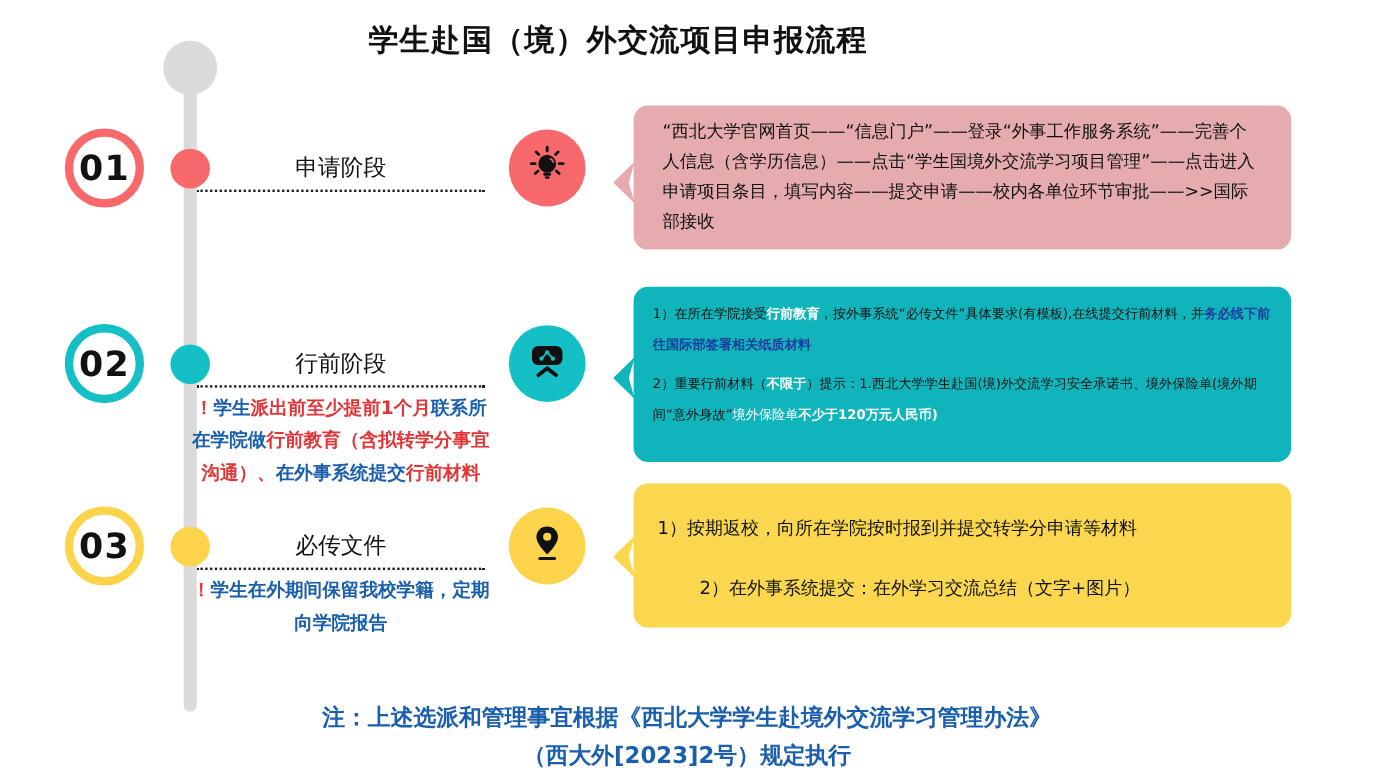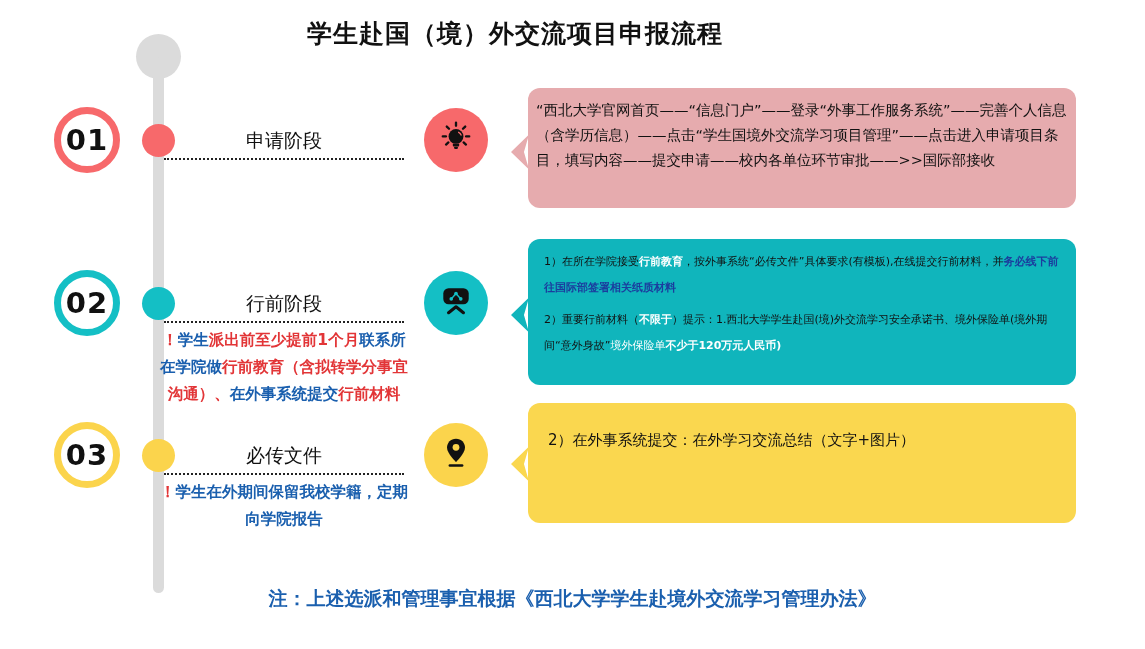--- a/index.html
+++ b/index.html
@@ -36,21 +36,21 @@
   .stage-note{font-size:15.5px;font-weight:bold;line-height:27px;}
   
   .icon-circle{position:absolute;left:424px;width:64px;height:64px;border-radius:50%;
     display:flex;align-items:center;justify-content:center;}
   #icon1{top:108px;background:#F7696B;}
   #icon2{top:271px;background:#14BFC5;}
   #icon3{top:423px;background:#FBD44C;}
   
   .bubble{position:absolute;left:528px;width:548px;border-radius:12px;
     box-sizing:border-box;color:#111;}
-  #bubble1{top:88px;height:120px;background:#E6ABAE;padding:10px 8px;
+  #bubble1{top:88px;height:120px;background:#E6ABAE;padding:10px 24px;
     font-size:14.5px;line-height:25px;}
   #bubble2{top:239px;height:146px;background:#10B5BC;padding:10px 16px;
     font-size:11px;line-height:26px;}
   #bubble3{top:403px;height:120px;background:#FAD74F;padding:25px 20px;
     font-size:15px;line-height:24px;}
   .bubble p{margin:0;}
   #bubble2 p + p{margin-top:6px;}
   #bubble3 p + p{margin-top:26px;margin-left:35px;}
   .tail{position:absolute;width:18px;height:38px;
     clip-path:polygon(100% 4%,0 50%,100% 96%,72% 50%);}
@@ -147,18 +147,20 @@
 <div class="tail" id="tail3"></div>
 
 <div class="bubble" id="bubble1">
   <p><span class="run-normal">“西北大学官网首页——“信息门户”——登录“外事工作服务系统”——完善个人信息（含学历信息）——点击“学生国境外交流学习项目管理”——点击进入申请项目条目，填写内容——提交申请——校内各单位环节审批——&gt;&gt;国际部接收</span></p>
 </div>
 <div class="bubble" id="bubble2">
   <p><span class="run-normal">1）在所在学院接受</span><span class="run-white-bold">行前教育</span><span class="run-normal">，按外事系统“必传文件”具体要求(有模板),在线提交行前材料，并</span><span class="run-navy-bold">务必线下前往国际部签署相关纸质材料</span></p>
   <p><span class="run-normal">2）重要行前材料（</span><span class="run-white-bold">不限于</span><span class="run-normal">）提示：1.西北大学学生赴国(境)外交流学习安全承诺书、境外保险单(境外期间“意外身故”</span><span class="run-white">境外保险单</span><span class="run-white-bold">不少于120万元人民币)</span></p>
 </div>
 <div class="bubble" id="bubble3">
+  <p><span class="run-normal">1）按期返校，向所在学院按时报到并提交转学分申请等材料</span></p>
   <p><span class="run-normal">2）在外事系统提交：在外学习交流总结（文字+图片）</span></p>
 </div>
 
 <div class="footnote">
   <div>注：上述选派和管理事宜根据《西北大学学生赴境外交流学习管理办法》</div>
+  <div>（西大外[2023]2号）规定执行</div>
 </div>
 
 </body></html>

